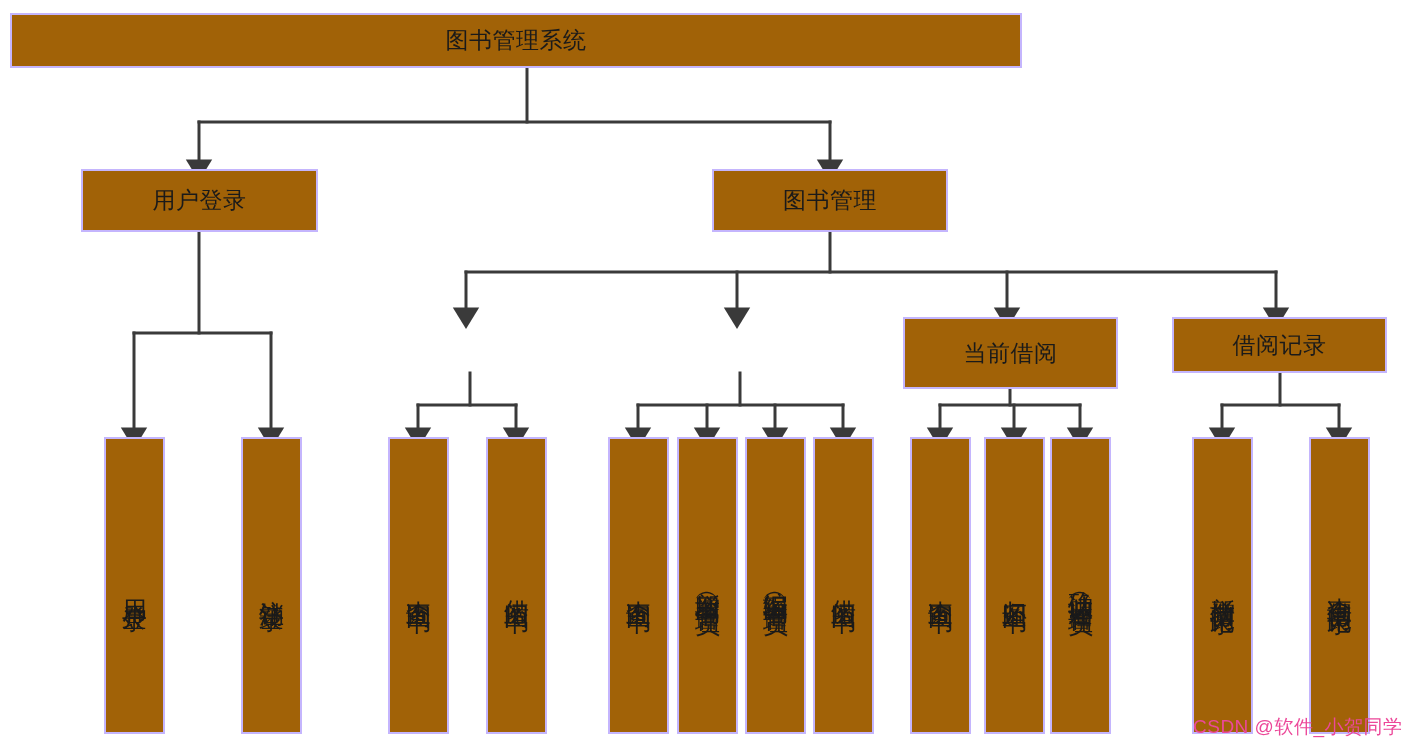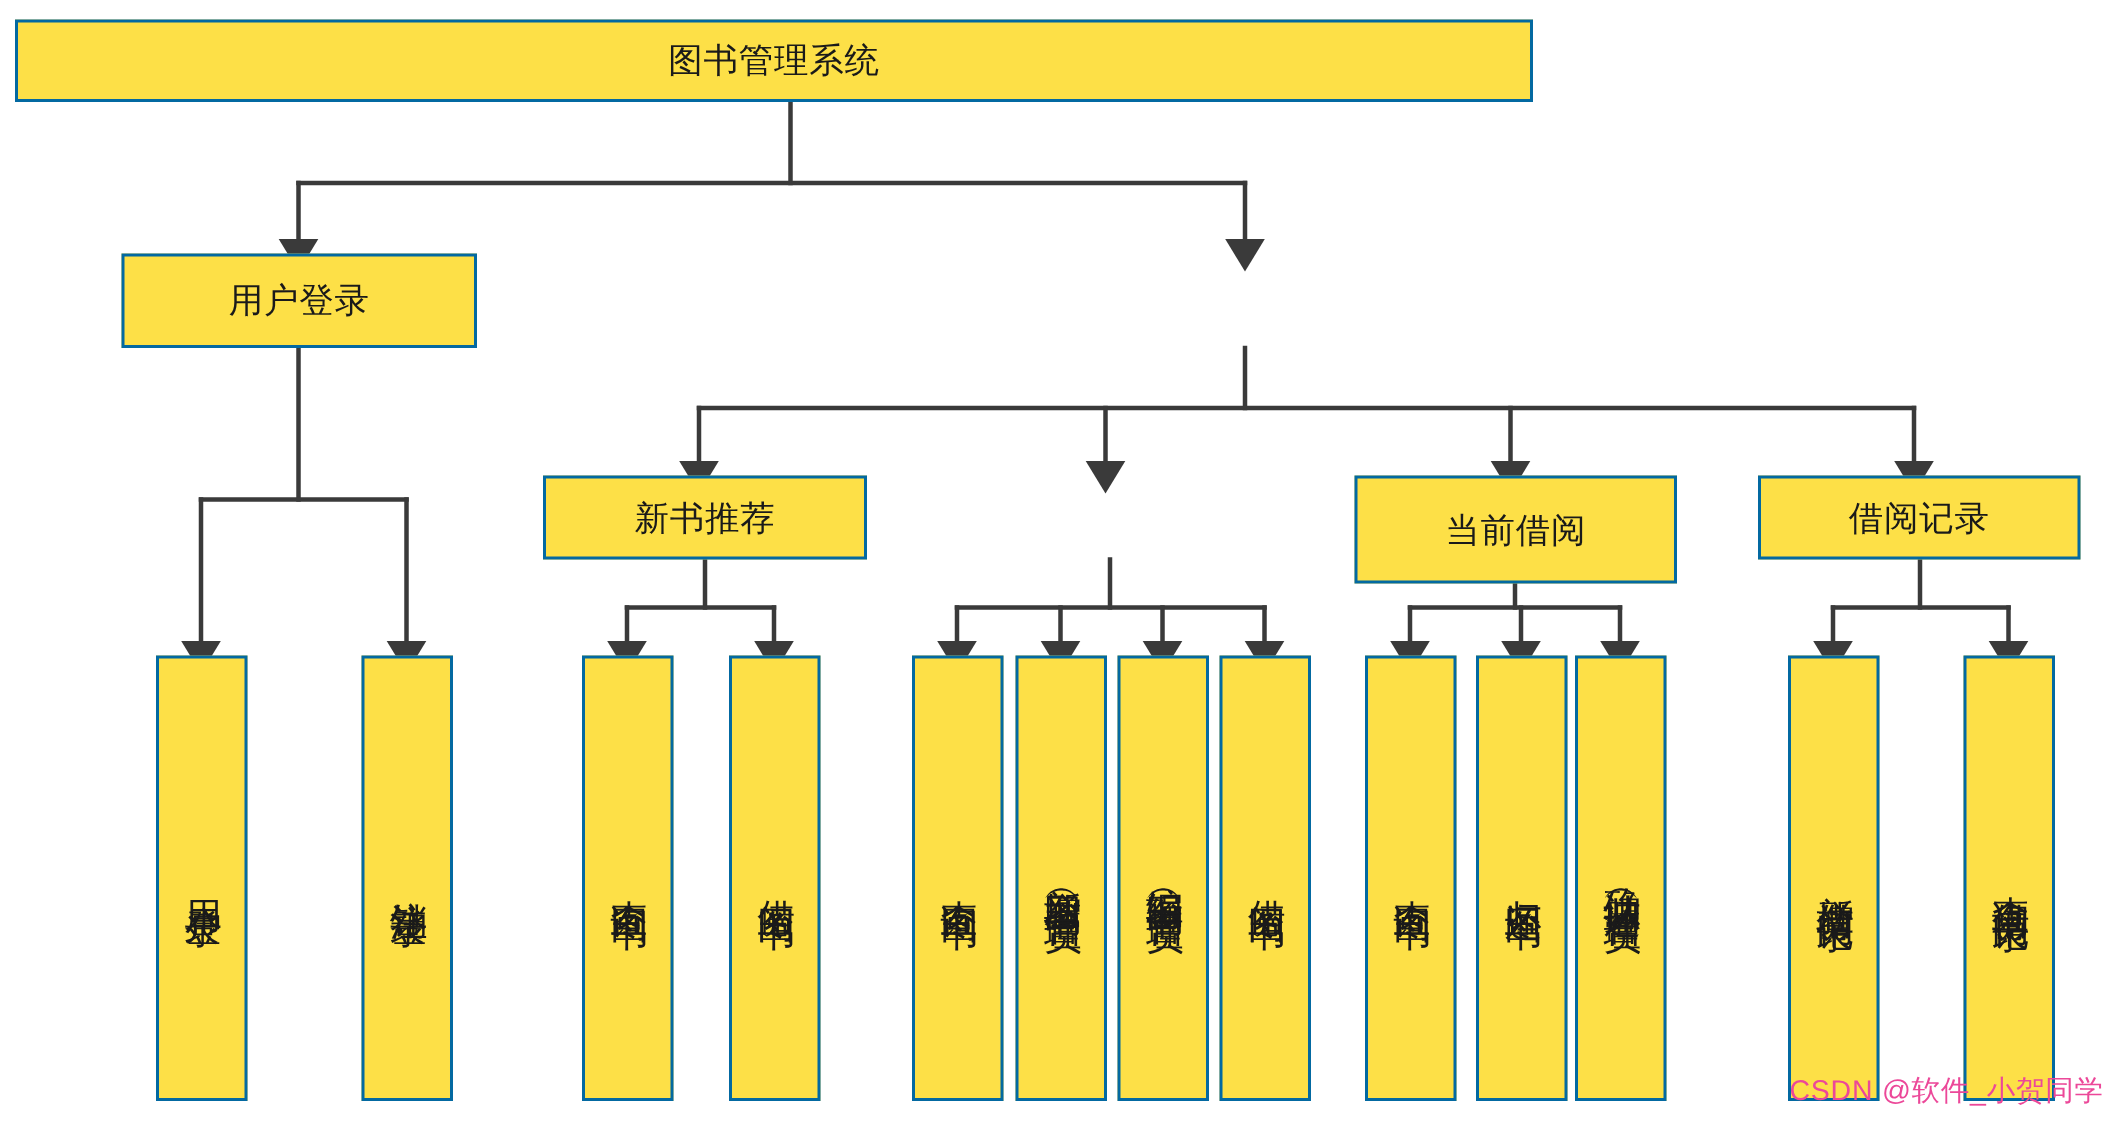--- a/index.html
+++ b/index.html
@@ -24,22 +24,22 @@
     position: absolute;
     left: 0;
     top: 0;
     width: 1405px;
     height: 747px;
     pointer-events: none;
   }
   .node {
     position: absolute;
     box-sizing: border-box;
-    background: #fde047;
-    border: 2px solid #0369a1;
+    background: #a16207;
+    border: 2px solid #c4b5fd;
     display: flex;
     align-items: center;
     justify-content: center;
     overflow: hidden;
   }
   .node-label {
     color: #1a1a1a;
     line-height: 1.16;
     text-align: center;
     white-space: pre;
@@ -130,24 +130,24 @@
     </g>
   </svg>
 
   <div class="node horizontal" style="left:10px; top:13px; width:1012px; height:55px;">
     <span class="node-label">图书管理系统</span>
   </div>
 
   <div class="node horizontal" style="left:81px; top:169px; width:237px; height:63px;">
     <span class="node-label">用户登录</span>
   </div>
+  <div class="node horizontal" style="left:712px; top:169px; width:236px; height:63px;">
+    <span class="node-label">图书管理</span>
+  </div>
 
-  <div class="node horizontal" style="left:362px; top:317px; width:216px; height:56px;">
-    <span class="node-label">新书推荐</span>
-  </div>
   <div class="node horizontal" style="left:903px; top:317px; width:215px; height:72px;">
     <span class="node-label">当前借阅</span>
   </div>
   <div class="node horizontal" style="left:1172px; top:317px; width:215px; height:56px;">
     <span class="node-label">借阅记录</span>
   </div>
 
   <div class="node vertical" style="left:104px; top:437px; width:61px; height:297px;">
     <span class="node-label">用户登录</span>
   </div>

